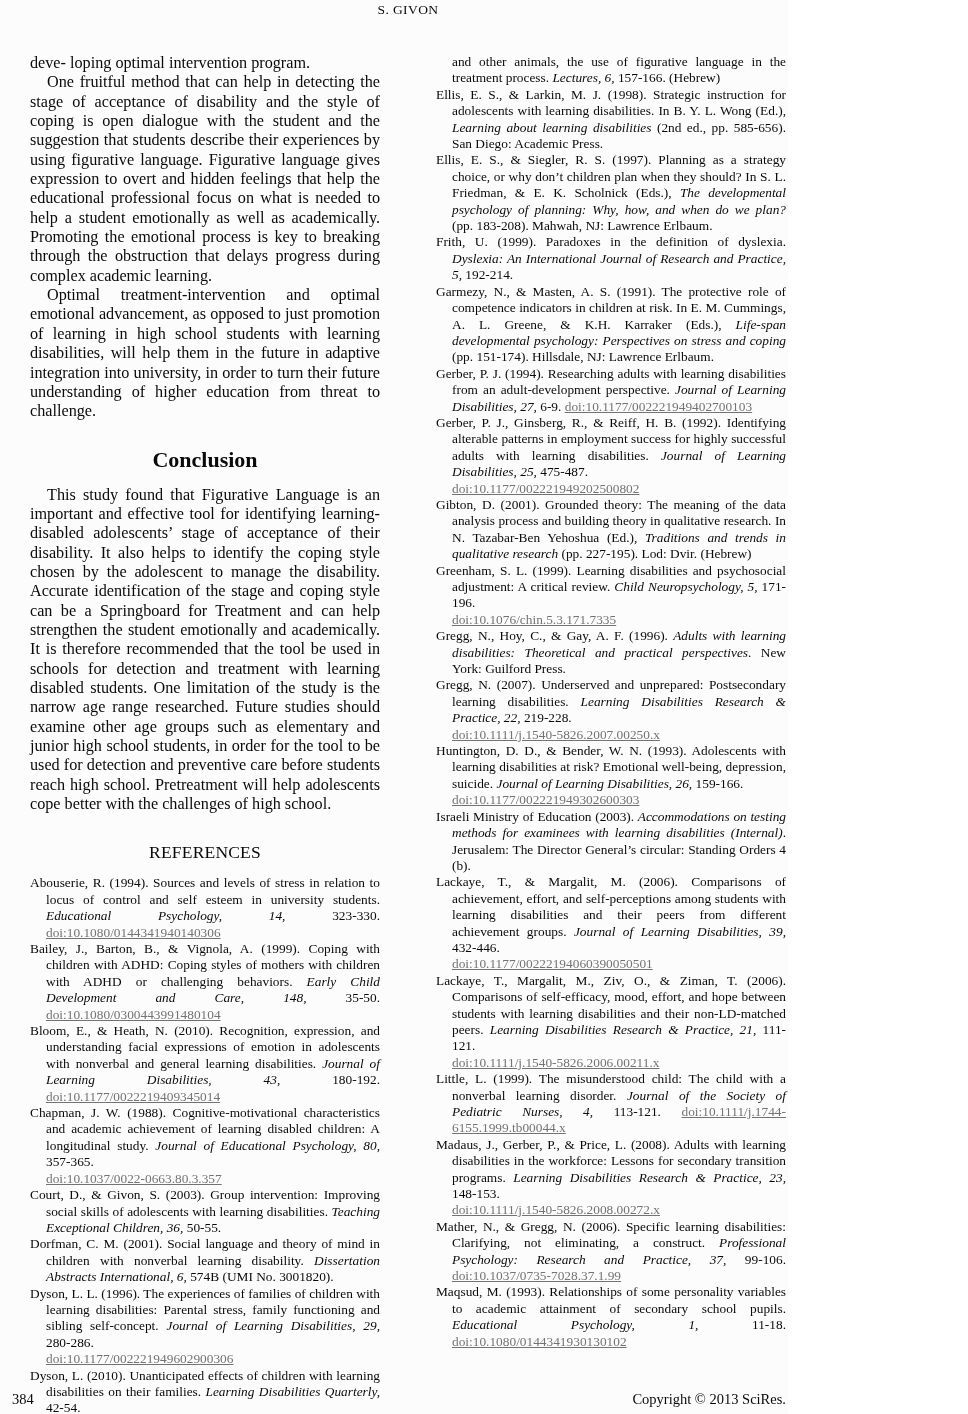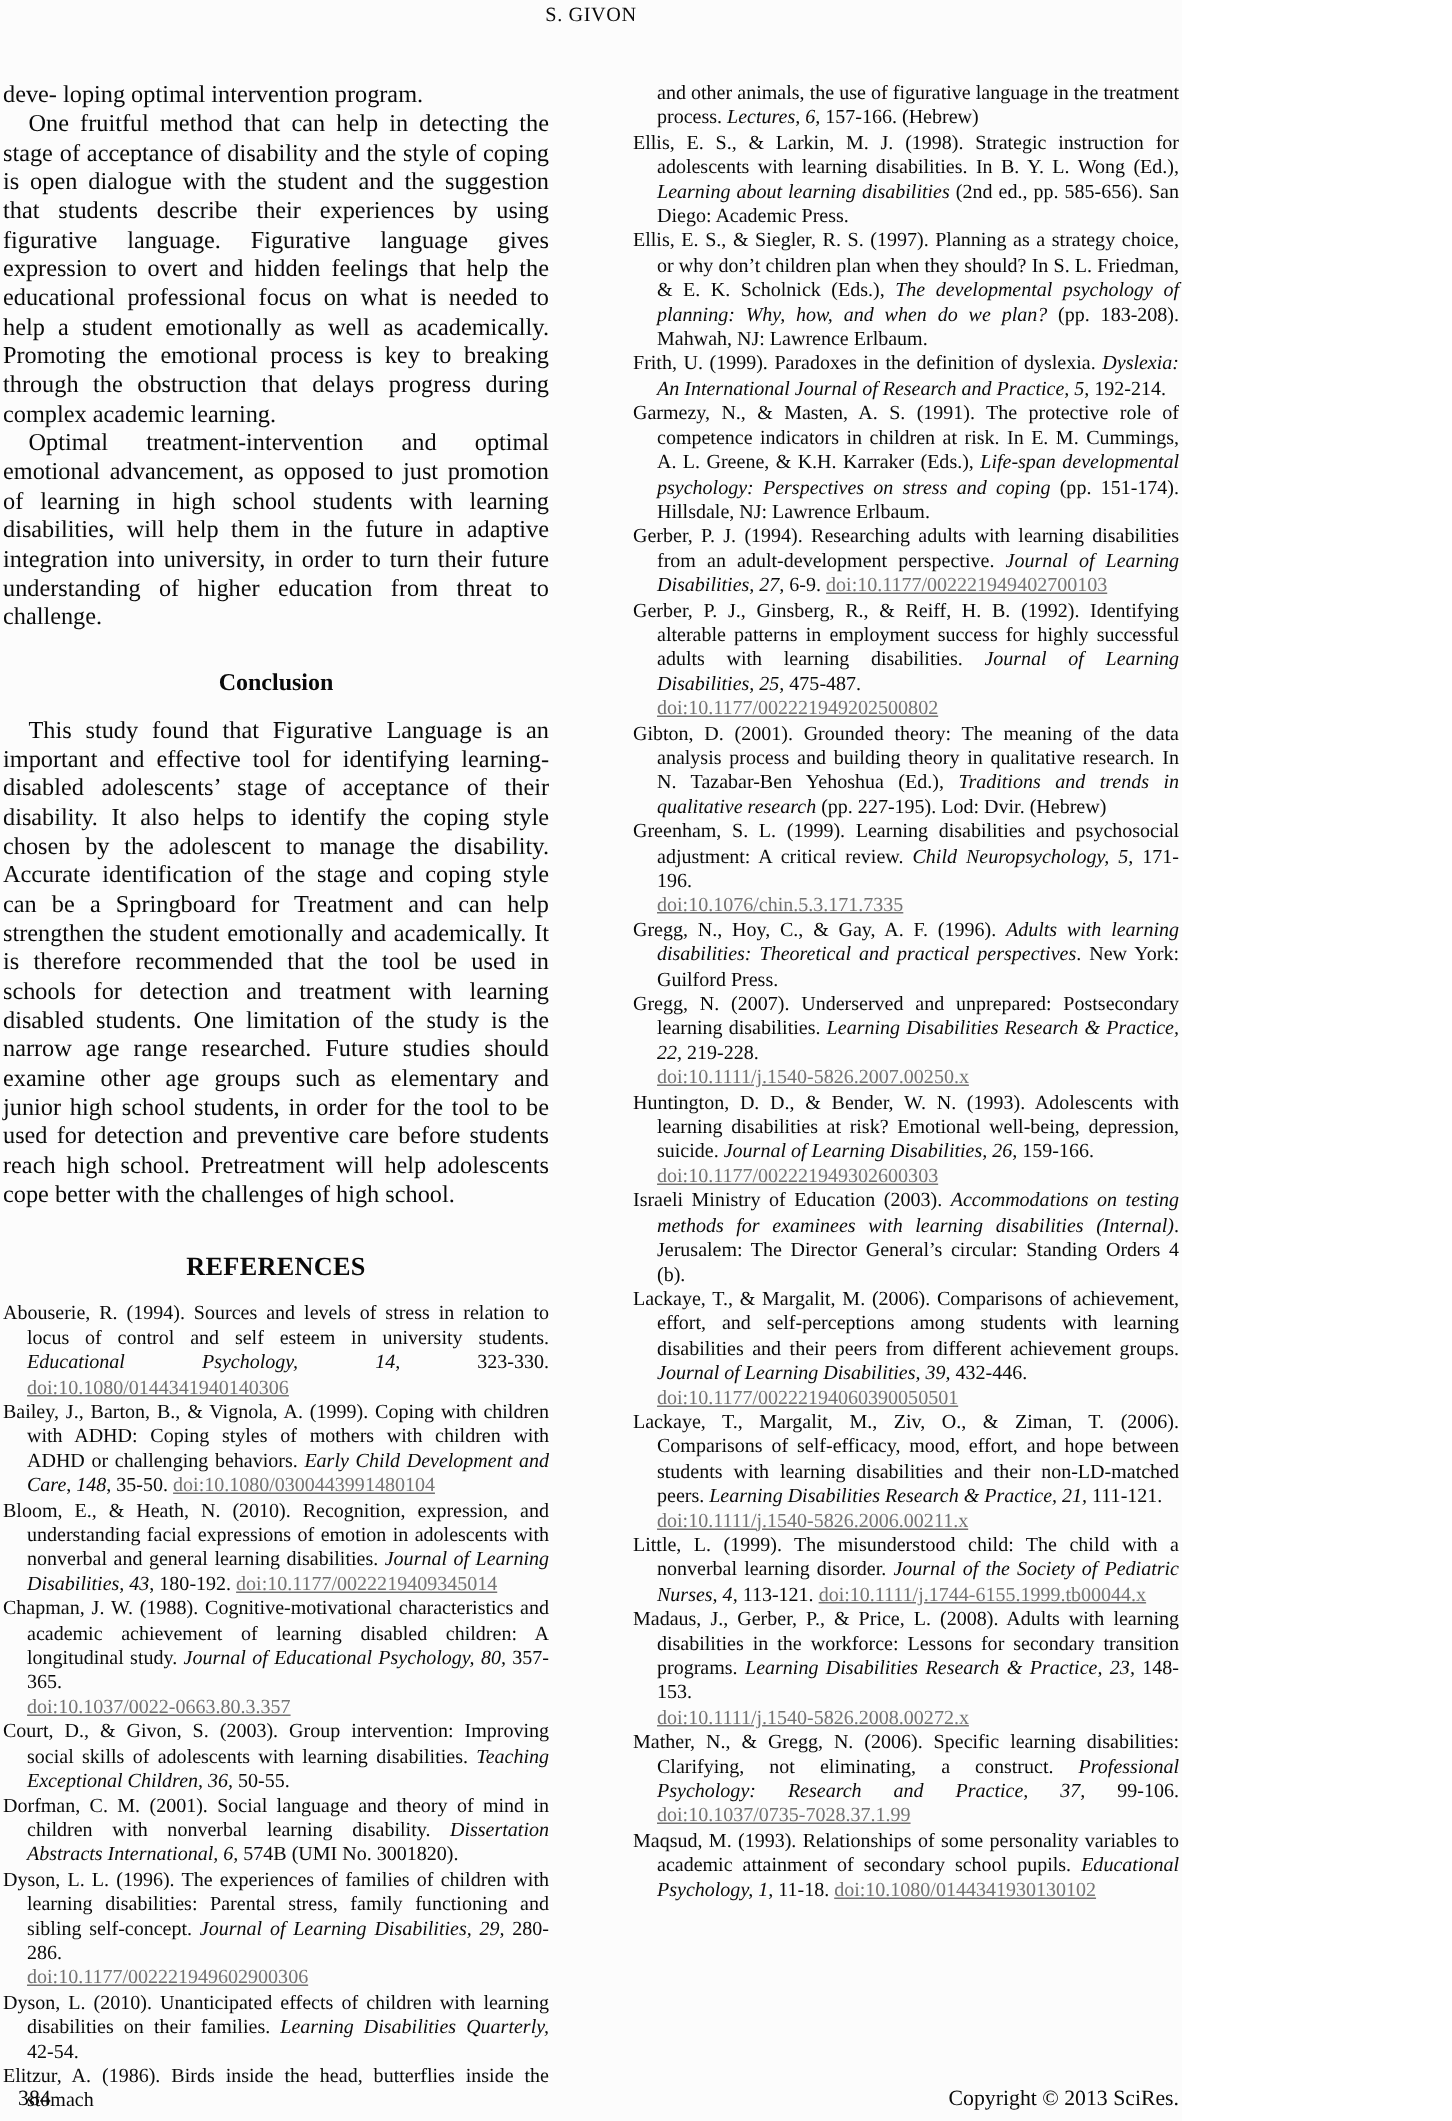--- a/index.html
+++ b/index.html
@@ -5,20 +5,21 @@
   html, body { margin: 0; padding: 0; background: #ffffff; }
   .page {
     position: relative;
     width: 788px;
     height: 1414px;
     background: #fcfcfc;
     color: #0a0a0a;
     font-family: "Liberation Serif", "DejaVu Serif", serif;
     overflow: hidden;
     box-sizing: border-box;
+    padding-left: 28px;
   }
   .running-head {
     text-align: center;
     font-size: 13.5px;
     line-height: 15px;
     padding-top: 2px;
     letter-spacing: 0.4px;
   }
   .columns {
     display: flex;
@@ -28,28 +29,28 @@
   .col { width: 462px; box-sizing: border-box; }
   .para {
     margin: 0;
     font-size: 16.2px;
     line-height: 19.35px;
     text-align: justify;
   }
   .para.indent { text-indent: 17px; }
   .h-conc {
     margin: 25px 0 13px 0;
-    font-size: 16px;
+    font-size: 22px;
     font-weight: bold;
     text-align: center;
   }
   .h-refs {
     margin: 28px 0 12px 0;
     font-size: 17.5px;
-    font-weight: bold;
+    font-weight: normal;
     text-align: center;
     letter-spacing: 0.2px;
   }
   .ref {
     margin: 0;
     font-size: 13.35px;
     line-height: 16.4px;
     text-align: justify;
     padding-left: 16px;
     text-indent: -16px;

